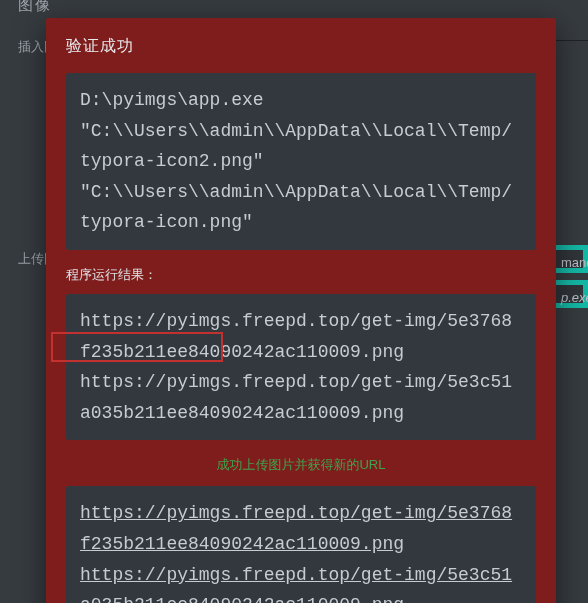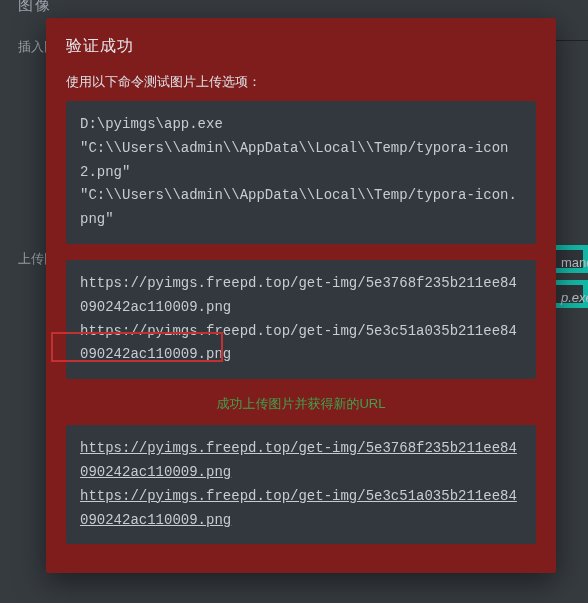--- a/index.html
+++ b/index.html
@@ -42,21 +42,21 @@
   .section-label {
     color: #dde1e5;
     font-size: 13px;
     margin-bottom: 10px;
   }
   .code-box {
     background: #33383e;
     border-radius: 2px;
     padding: 12px 14px;
     font-family: Consolas, "Courier New", monospace;
-    font-size: 14px;
+    font-size: 18px;
     color: #c6ccd2;
     line-height: 1.7;
     margin-bottom: 16px;
     word-break: break-all;
   }
   .code-box .ln { display:block; }
   .success-msg {
     color: #3fa24d;
     font-size: 13px;
     margin: 2px 0 12px 0;
@@ -106,27 +106,27 @@
   <div class="bg-row1 bg-label">插入图</div>
   <div class="bg-line"></div>
   <div class="bg-row2 bg-label">上传图</div>
   <div class="bg-field bg-f1">mand</div>
   <div class="bg-field bg-f2">p.exe</div>
 </div>
 
 <div class="modal">
   <div class="modal-title">验证成功</div>
 
-  <div class="section-label">使用以下命令测试图片上传选项：</div>
   <div class="code-box">
     <span class="ln">D:\pyimgs\app.exe</span>
     <span class="ln">"C:\\Users\\admin\\AppData\\Local\\Temp/typora-icon2.png"</span>
     <span class="ln">"C:\\Users\\admin\\AppData\\Local\\Temp/typora-icon.png"</span>
   </div>
 
+  <div class="section-label">程序运行结果：</div>
   <div class="code-box">
     <span class="ln">https://pyimgs.freepd.top/get-img/5e3768f235b211ee84090242ac110009.png</span>
     <span class="ln">https://pyimgs.freepd.top/get-img/5e3c51a035b211ee84090242ac110009.png</span>
   </div>
 
   <div class="success-msg">成功上传图片并获得新的URL</div>
 
   <div class="code-box" style="margin-bottom:8px;">
     <a class="ln link-line">https://pyimgs.freepd.top/get-img/5e3768f235b211ee84090242ac110009.png</a>
     <a class="ln link-line">https://pyimgs.freepd.top/get-img/5e3c51a035b211ee84090242ac110009.png</a>

